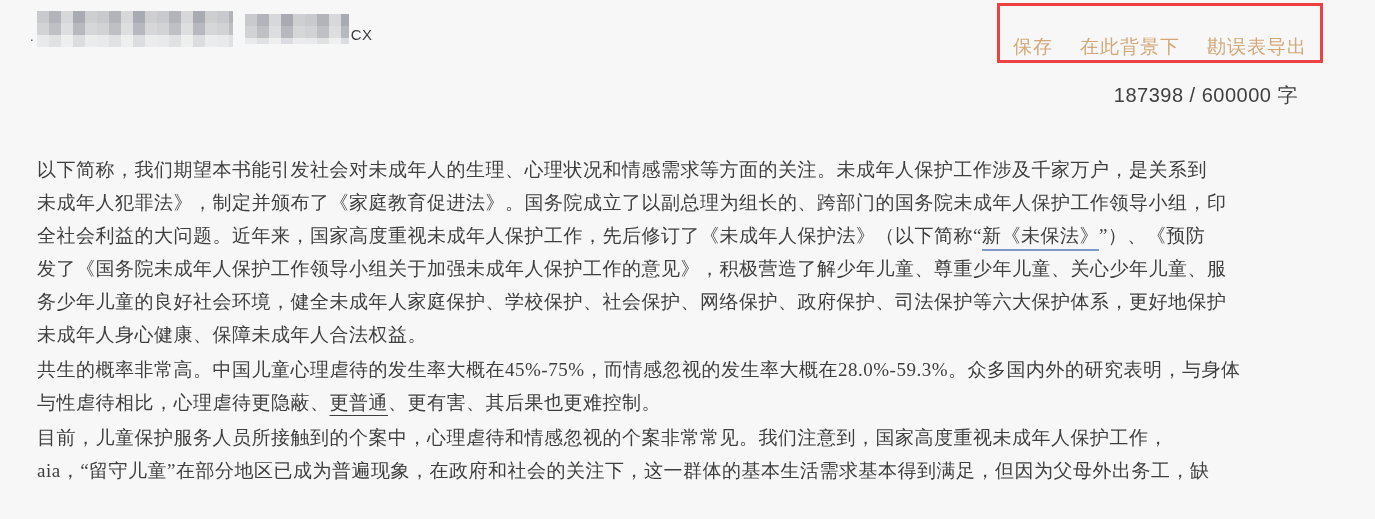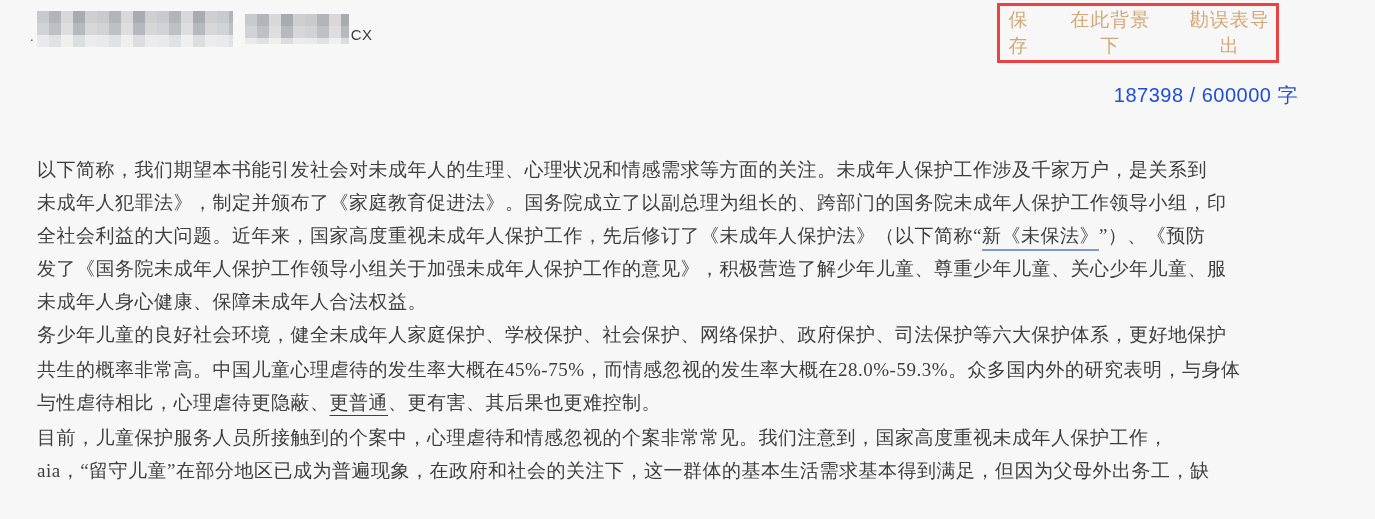--- a/index.html
+++ b/index.html
@@ -17,34 +17,34 @@
     background-image:
       repeating-linear-gradient(180deg, rgba(255,255,255,0) 0 12px, rgba(255,255,255,0.16) 12px 24px, rgba(255,255,255,0.60) 24px 36px),
       repeating-linear-gradient(90deg, #c9cacd 0 12px, #b2b4b9 12px 24px, #d8d8da 24px 36px, #a8abb1 36px 48px, #cfcfd2 48px 60px);
   }
   .mosaic-a { width:196px; }
   .mosaic-b { width:104px; height:30px; margin-left:12px; }
   .title-suffix { font-family:"Liberation Sans", sans-serif; font-size:15px; color:#3c3c41; margin-left:2px; letter-spacing:0.5px; align-self:flex-end; padding-bottom:7px; }
 
   
   .actions-box {
-    position:absolute; left:997px; top:3px; width:282px; height:60px;
+    position:absolute; left:997px; top:3px; width:326px; height:60px;
     border:3px solid #ee4141; box-sizing:border-box;
-    display:flex; align-items:center; justify-content:center; gap:27px;
+    display:flex; align-items:flex-end; justify-content:center; gap:27px;
     background:transparent;
   }
   .action-btn {
     background:none; border:none; padding:0; cursor:pointer;
     font-family:"Liberation Serif", serif; font-size:19px; color:#d2a878; letter-spacing:1px;
   }
 
   
   .counter {
     position:absolute; top:82px; right:77px;
-    font-family:"Liberation Sans", sans-serif; font-size:20px; color:#1d4ed8; letter-spacing:0.5px;
+    font-family:"Liberation Sans", sans-serif; font-size:20px; color:#404040; letter-spacing:0.5px;
   }
 
   
   .document {
     position:absolute; left:37px; right:30px; top:153px;
     color:#3f3f3f; font-size:19px; line-height:33px; letter-spacing:0.5px;
   }
   .paragraph { margin:0 0 2px 0; }
   .line { white-space:nowrap; }
   .mark-blue-underline {
@@ -75,22 +75,22 @@
   </div>
 
   <div class="counter">187398 / 600000 字</div>
 
   <main class="document">
       <div class="paragraph">
         <div class="line"><span>以下简称，我们期望本书能引发社会对未成年人的生理、心理状况和情感需求等方面的关注。未成年人保护工作涉及千家万户，是关系到</span></div>
         <div class="line"><span>未成年人犯罪法》，制定并颁布了《家庭教育促进法》。国务院成立了以副总理为组长的、跨部门的国务院未成年人保护工作领导小组，印</span></div>
         <div class="line"><span>全社会利益的大问题。近年来，国家高度重视未成年人保护工作，先后修订了《未成年人保护法》（以下简称“</span><span class="mark-blue-underline">新《未保法》</span><span>”）、《预防</span></div>
         <div class="line"><span>发了《国务院未成年人保护工作领导小组关于加强未成年人保护工作的意见》，积极营造了解少年儿童、尊重少年儿童、关心少年儿童、服</span></div>
+        <div class="line"><span>务少年儿童的良好社会环境，健全未成年人家庭保护、学校保护、社会保护、网络保护、政府保护、司法保护等六大保护体系，更好地保护</span></div>
         <div class="line"><span>未成年人身心健康、保障未成年人合法权益。</span></div>
-        <div class="line"><span>务少年儿童的良好社会环境，健全未成年人家庭保护、学校保护、社会保护、网络保护、政府保护、司法保护等六大保护体系，更好地保护</span></div>
       </div>
       <div class="paragraph">
         <div class="line"><span>共生的概率非常高。中国儿童心理虐待的发生率大概在45%-75%，而情感忽视的发生率大概在28.0%-59.3%。众多国内外的研究表明，与身体</span></div>
         <div class="line"><span>与性虐待相比，心理虐待更隐蔽、</span><span class="mark-red-wavy">更普通</span><span>、更有害、其后果也更难控制。</span></div>
       </div>
       <div class="paragraph">
         <div class="line"><span>目前，儿童保护服务人员所接触到的个案中，心理虐待和情感忽视的个案非常常见。我们注意到，国家高度重视未成年人保护工作，</span></div>
         <div class="line"><span>aia，“留守儿童”在部分地区已成为普遍现象，在政府和社会的关注下，这一群体的基本生活需求基本得到满足，但因为父母外出务工，缺</span></div>
       </div>
     </main>

